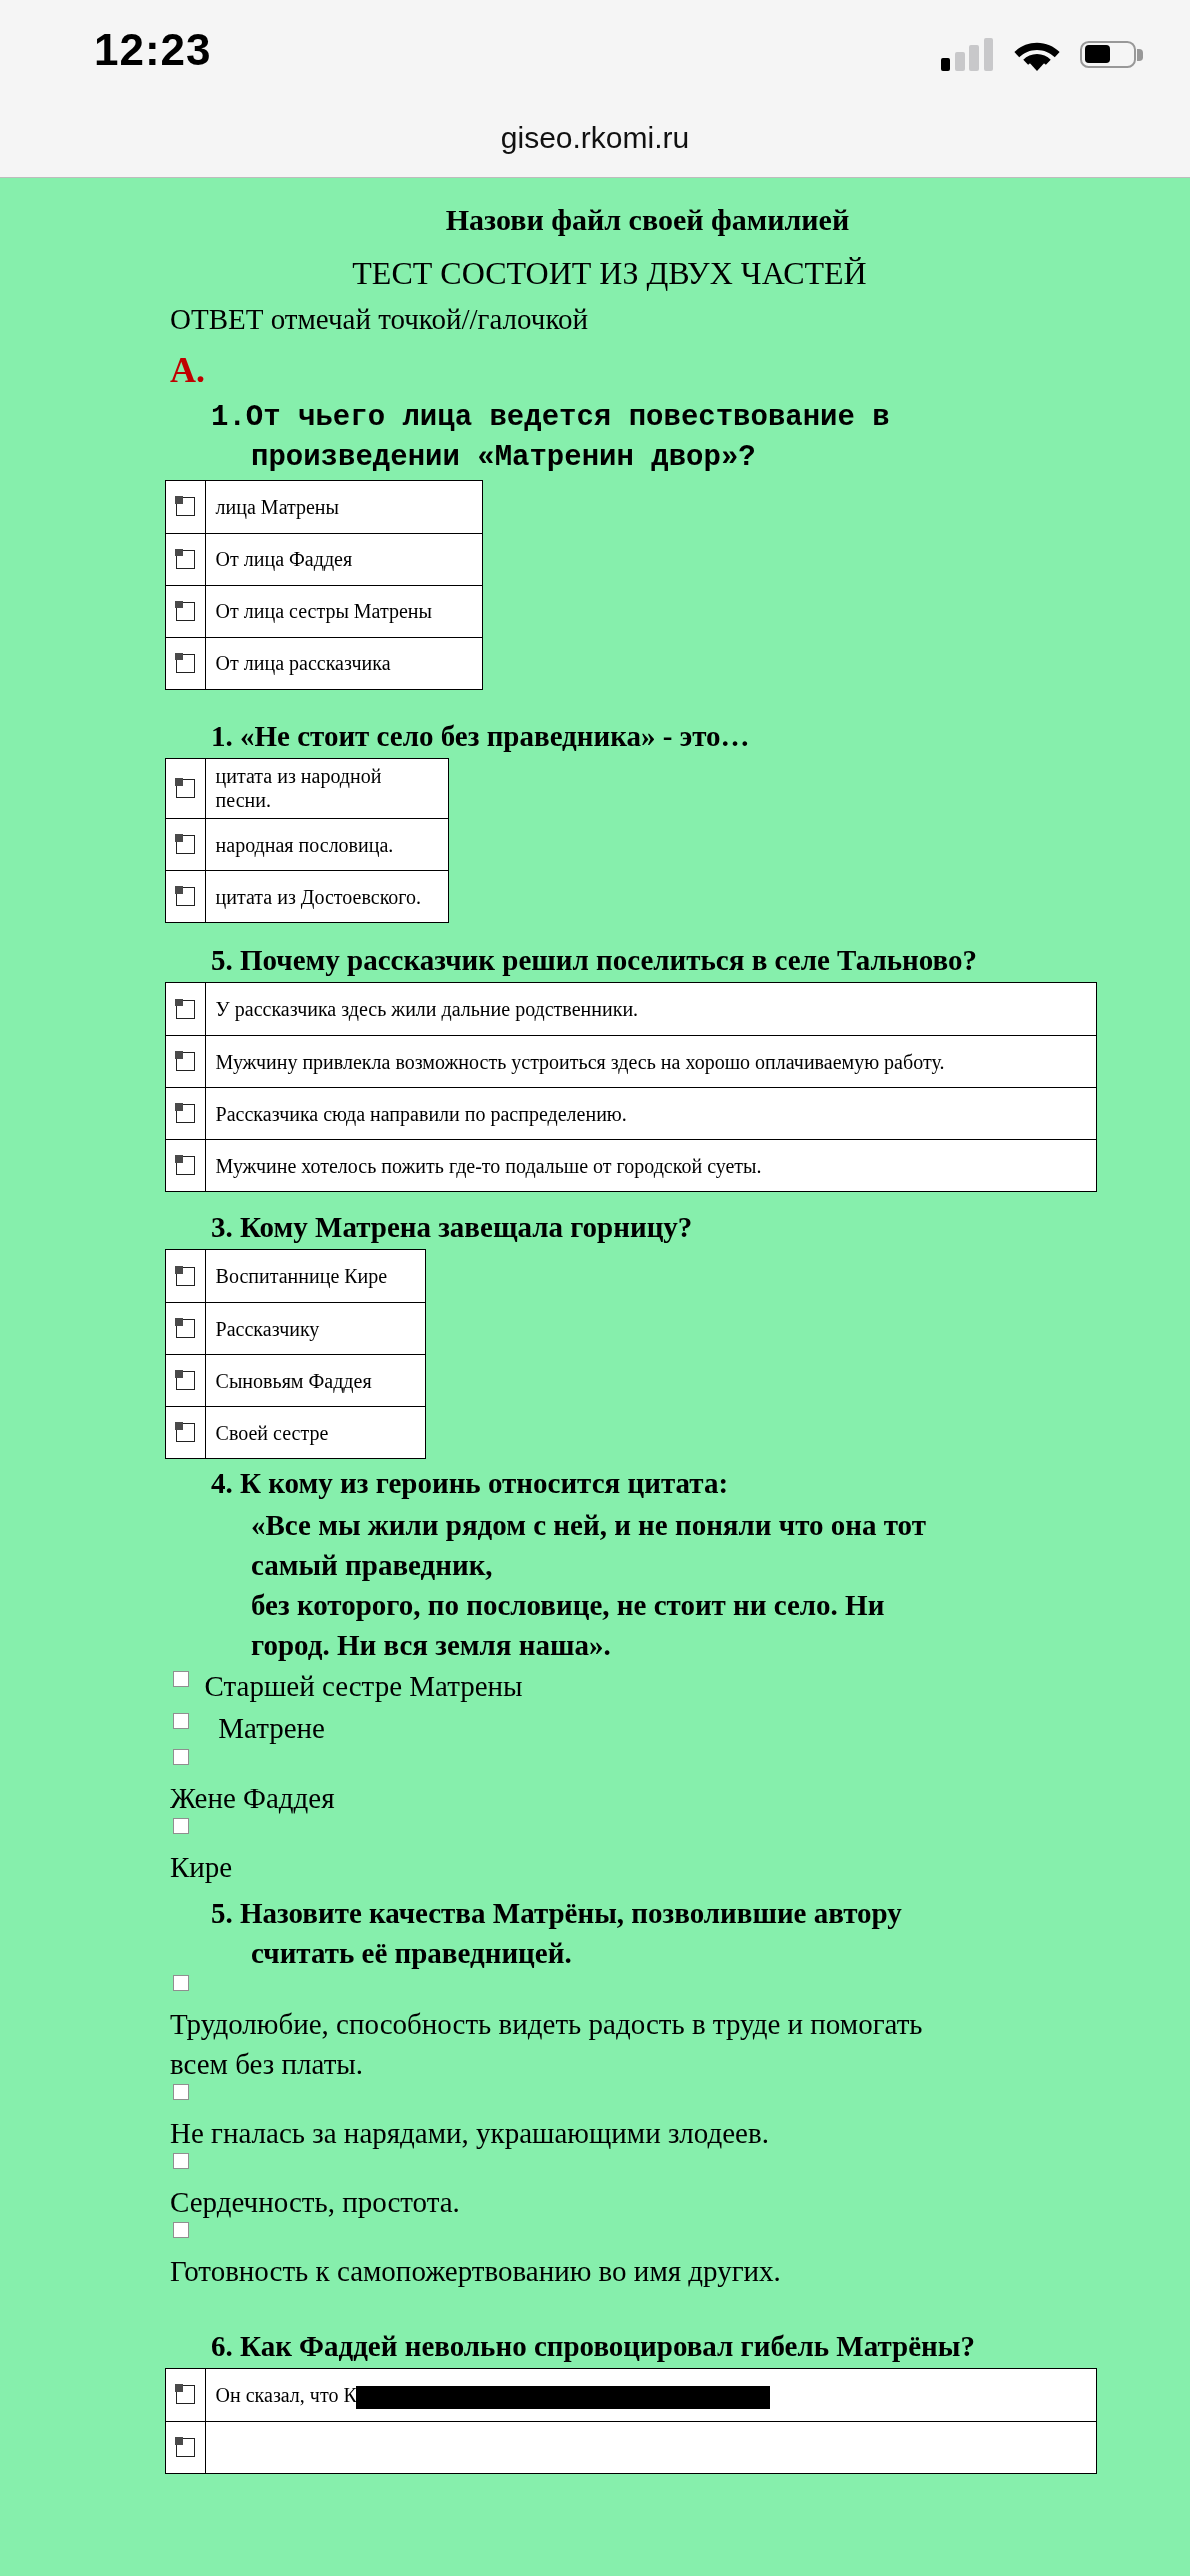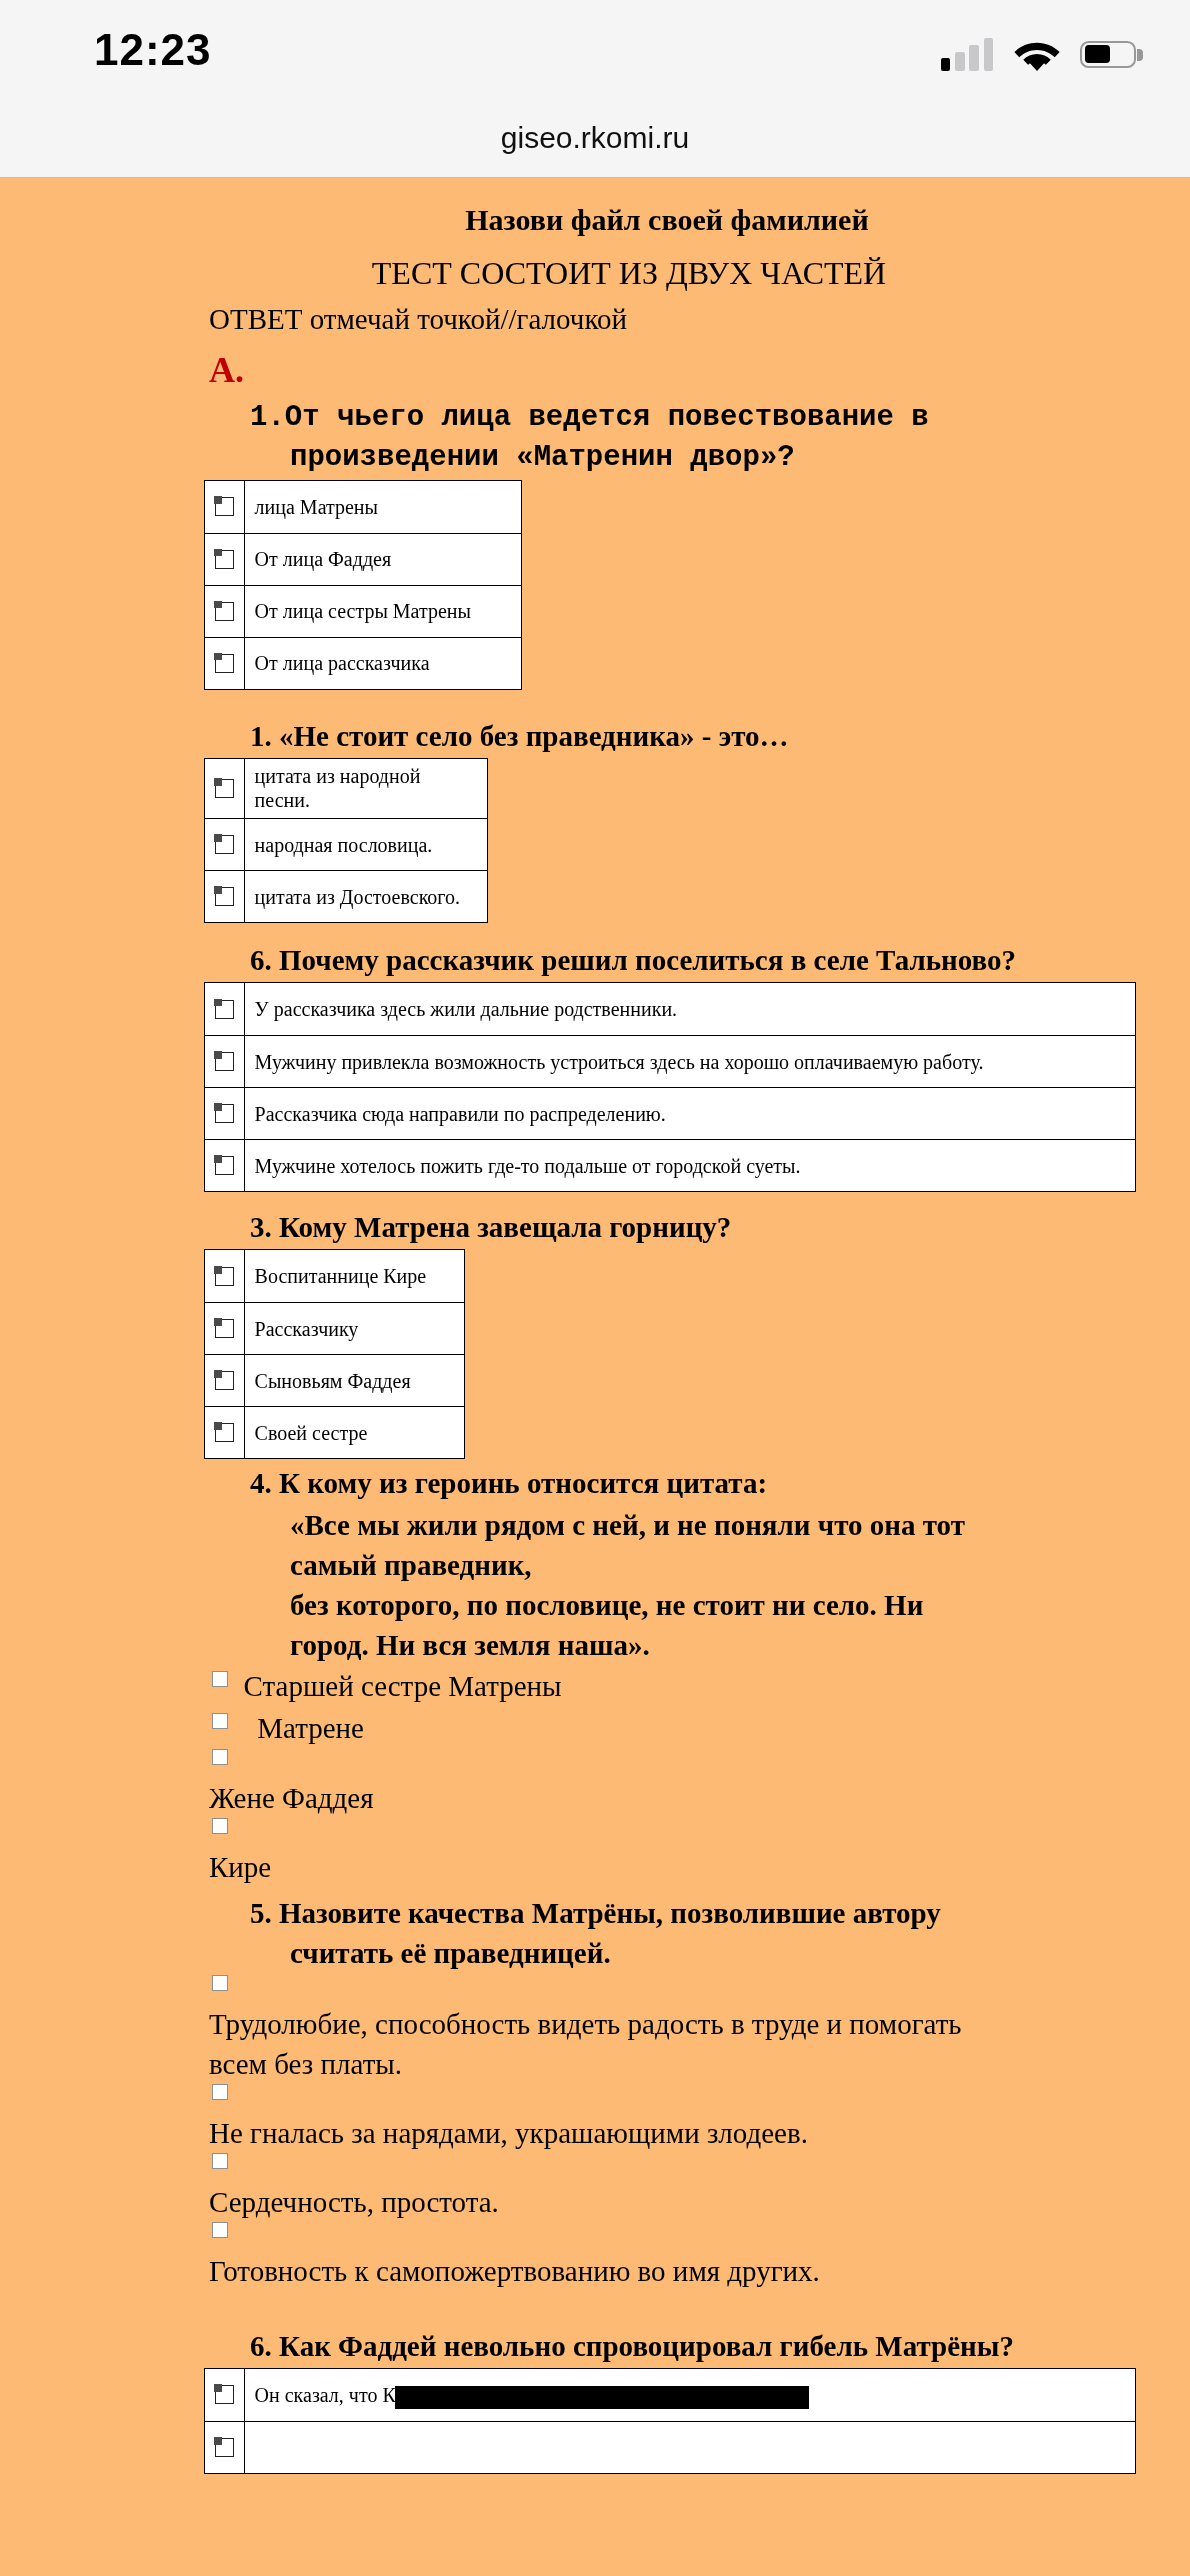--- a/index.html
+++ b/index.html
@@ -43,21 +43,21 @@
   .battery .tip { position:absolute; right:-8.6px; top:6.7px; width:5.8px; height:11.5px;
     background:rgba(0,0,0,0.38); border-radius:0 3.8px 3.8px 0; }
   .urlbar {
     position:absolute; left:0; right:0; top:100px; height:75px;
     display:flex; align-items:center; justify-content:center;
     font-size:30px; color:#111;
   }
 
   
   .page { position:absolute; top:178px; left:0; right:0; bottom:0;
-    background:#fdba74; padding-top:23px;padding-left:39px; }
+    background:#86efac; padding-top:23px; }
 
   .t1 { text-align:center; padding-left:105px; font-weight:bold;
     font-size:30px; line-height:38px; }
   .t2 { text-align:center; padding-left:29px; margin-top:11.5px;
     font-size:32px; line-height:44px; }
   .t3 { margin:3.8px 0 0 170px; font-size:29px; line-height:42px; }
   .sec { margin:7.7px 0 0 170px; font-size:36px; font-weight:bold;
     line-height:44px; color:#c00000; }
 
   .q-head {
@@ -195,21 +195,21 @@
           <div class="tbl-row">
             <div class="cbcell">
               <span class="cb"></span>
             </div>
             <div class="txtcell">цитата из Достоевского.</div>
           </div>
         </div>
     </section>
 
     <section>
-      <h2 class="q-head mtq3">6. Почему рассказчик решил поселиться в селе Тальново?</h2>
+      <h2 class="q-head mtq3">5. Почему рассказчик решил поселиться в селе Тальново?</h2>
       <div class="tbl w-q3">
 
           <div class="tbl-row">
             <div class="cbcell">
               <span class="cb"></span>
             </div>
             <div class="txtcell">У рассказчика здесь жили дальние родственники.</div>
           </div>
 
           <div class="tbl-row">

